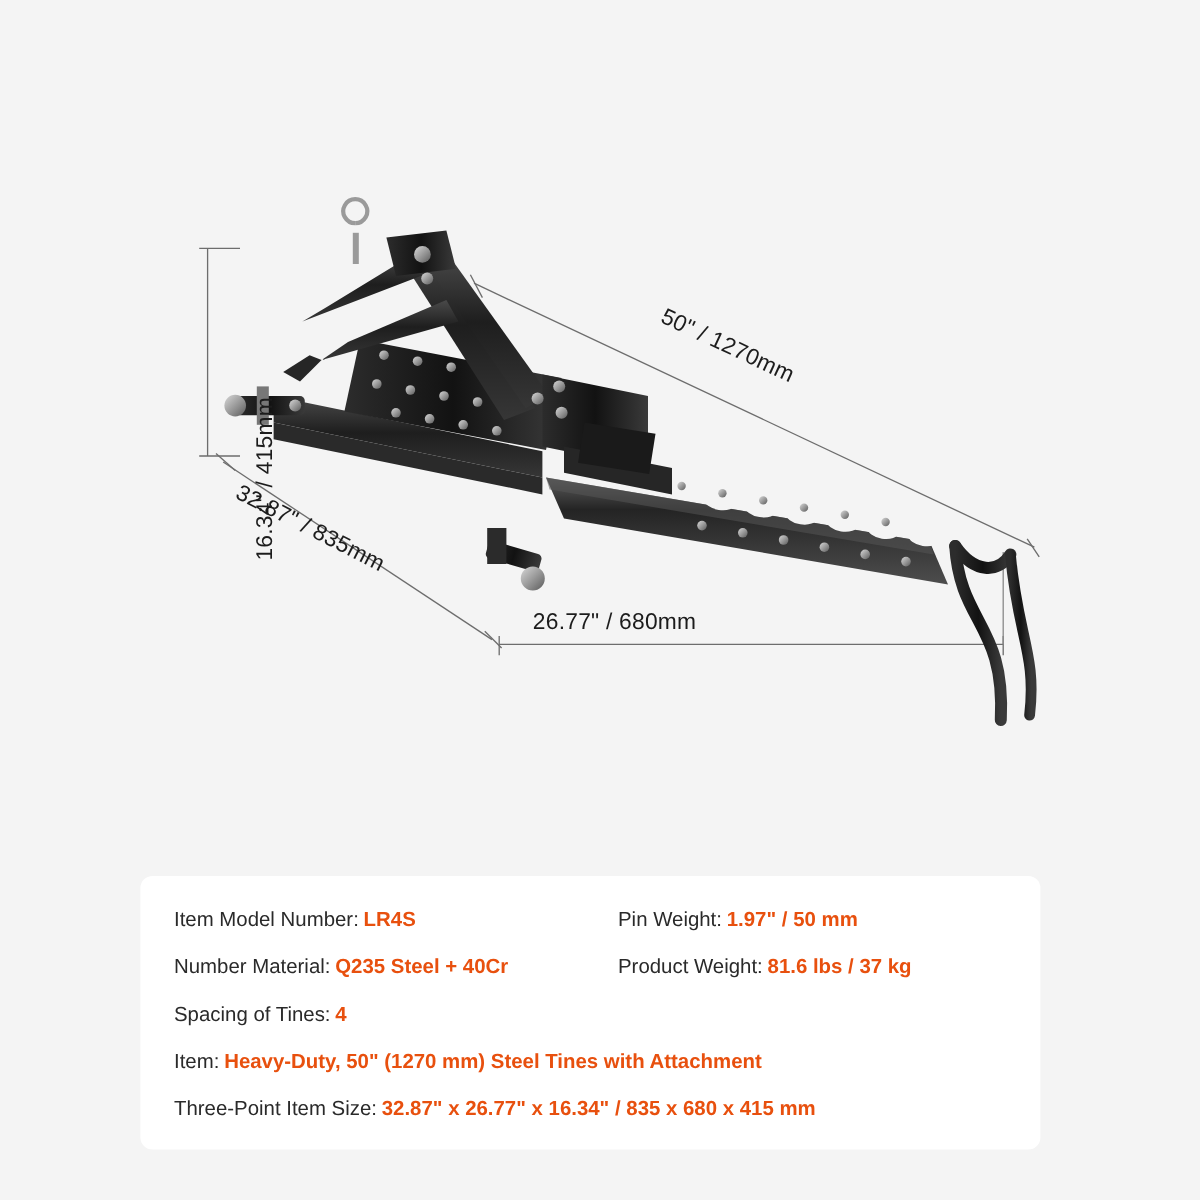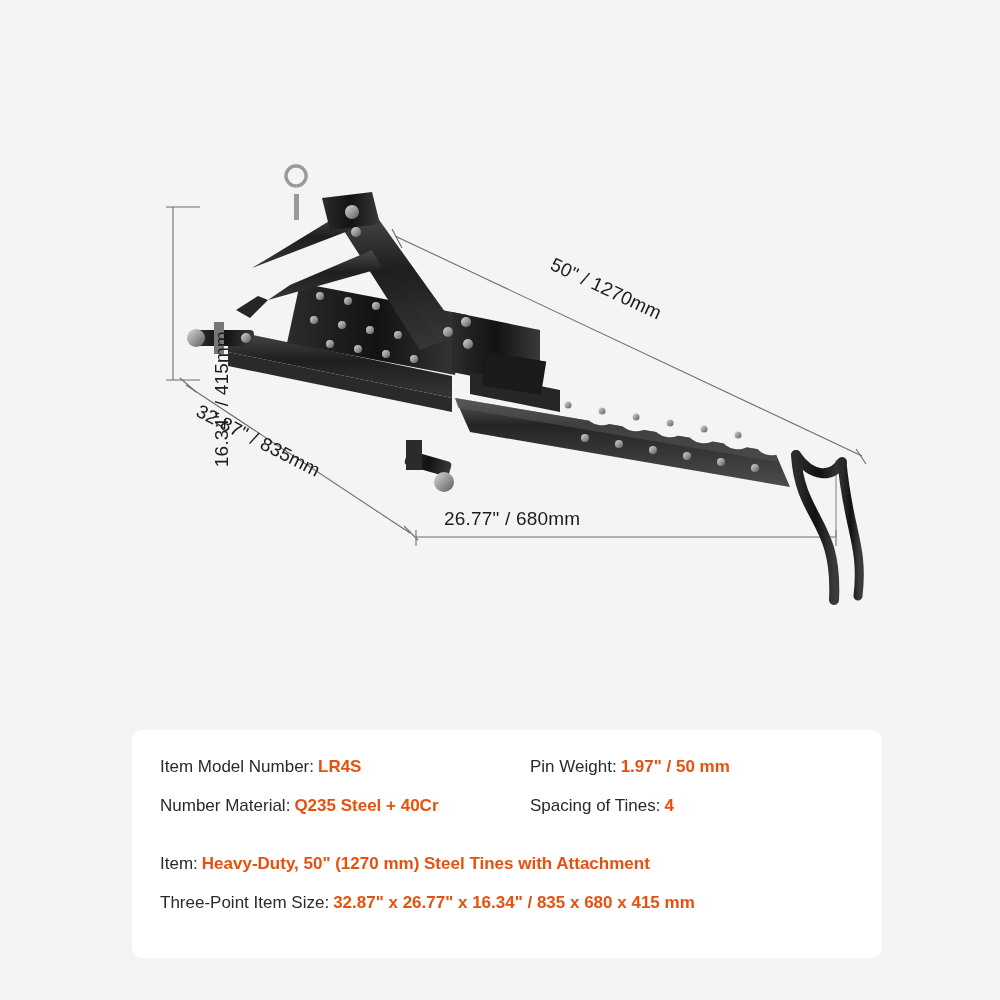--- a/index.html
+++ b/index.html
@@ -54,21 +54,21 @@
     transform: rotate(27deg);
   }
   .lbl-width {
     left: 444px;
     top: 508px;
   }
 
   
   .spec-card {
     position: absolute;
-    left: 132px;
+    left: 117px;
     top: 730px;
     width: 750px;
     height: 228px;
     background: #ffffff;
     border-radius: 10px;
   }
   .spec-inner {
     padding: 26px 28px 0 28px;
   }
   .spec-grid {
@@ -269,20 +269,23 @@
         </div>
 
         <div class="spec-item">
           <span class="spec-label">Pin Weight:</span><span class="spec-value">1.97" / 50 mm</span>
         </div>
 
         <div class="spec-item">
           <span class="spec-label">Number Material:</span><span class="spec-value">Q235 Steel + 40Cr</span>
         </div>
 
+        <div class="spec-item">
+          <span class="spec-label">Product Weight:</span><span class="spec-value">81.6 lbs / 37 kg</span>
+        </div>
 
         <div class="spec-item">
           <span class="spec-label">Spacing of Tines:</span><span class="spec-value">4</span>
         </div>
 
         <div class="spec-item"></div>
       </div>
 
       <div class="spec-item spec-row-full">
         <span class="spec-label">Item:</span><span class="spec-value">Heavy-Duty, 50" (1270 mm) Steel Tines with Attachment</span>

